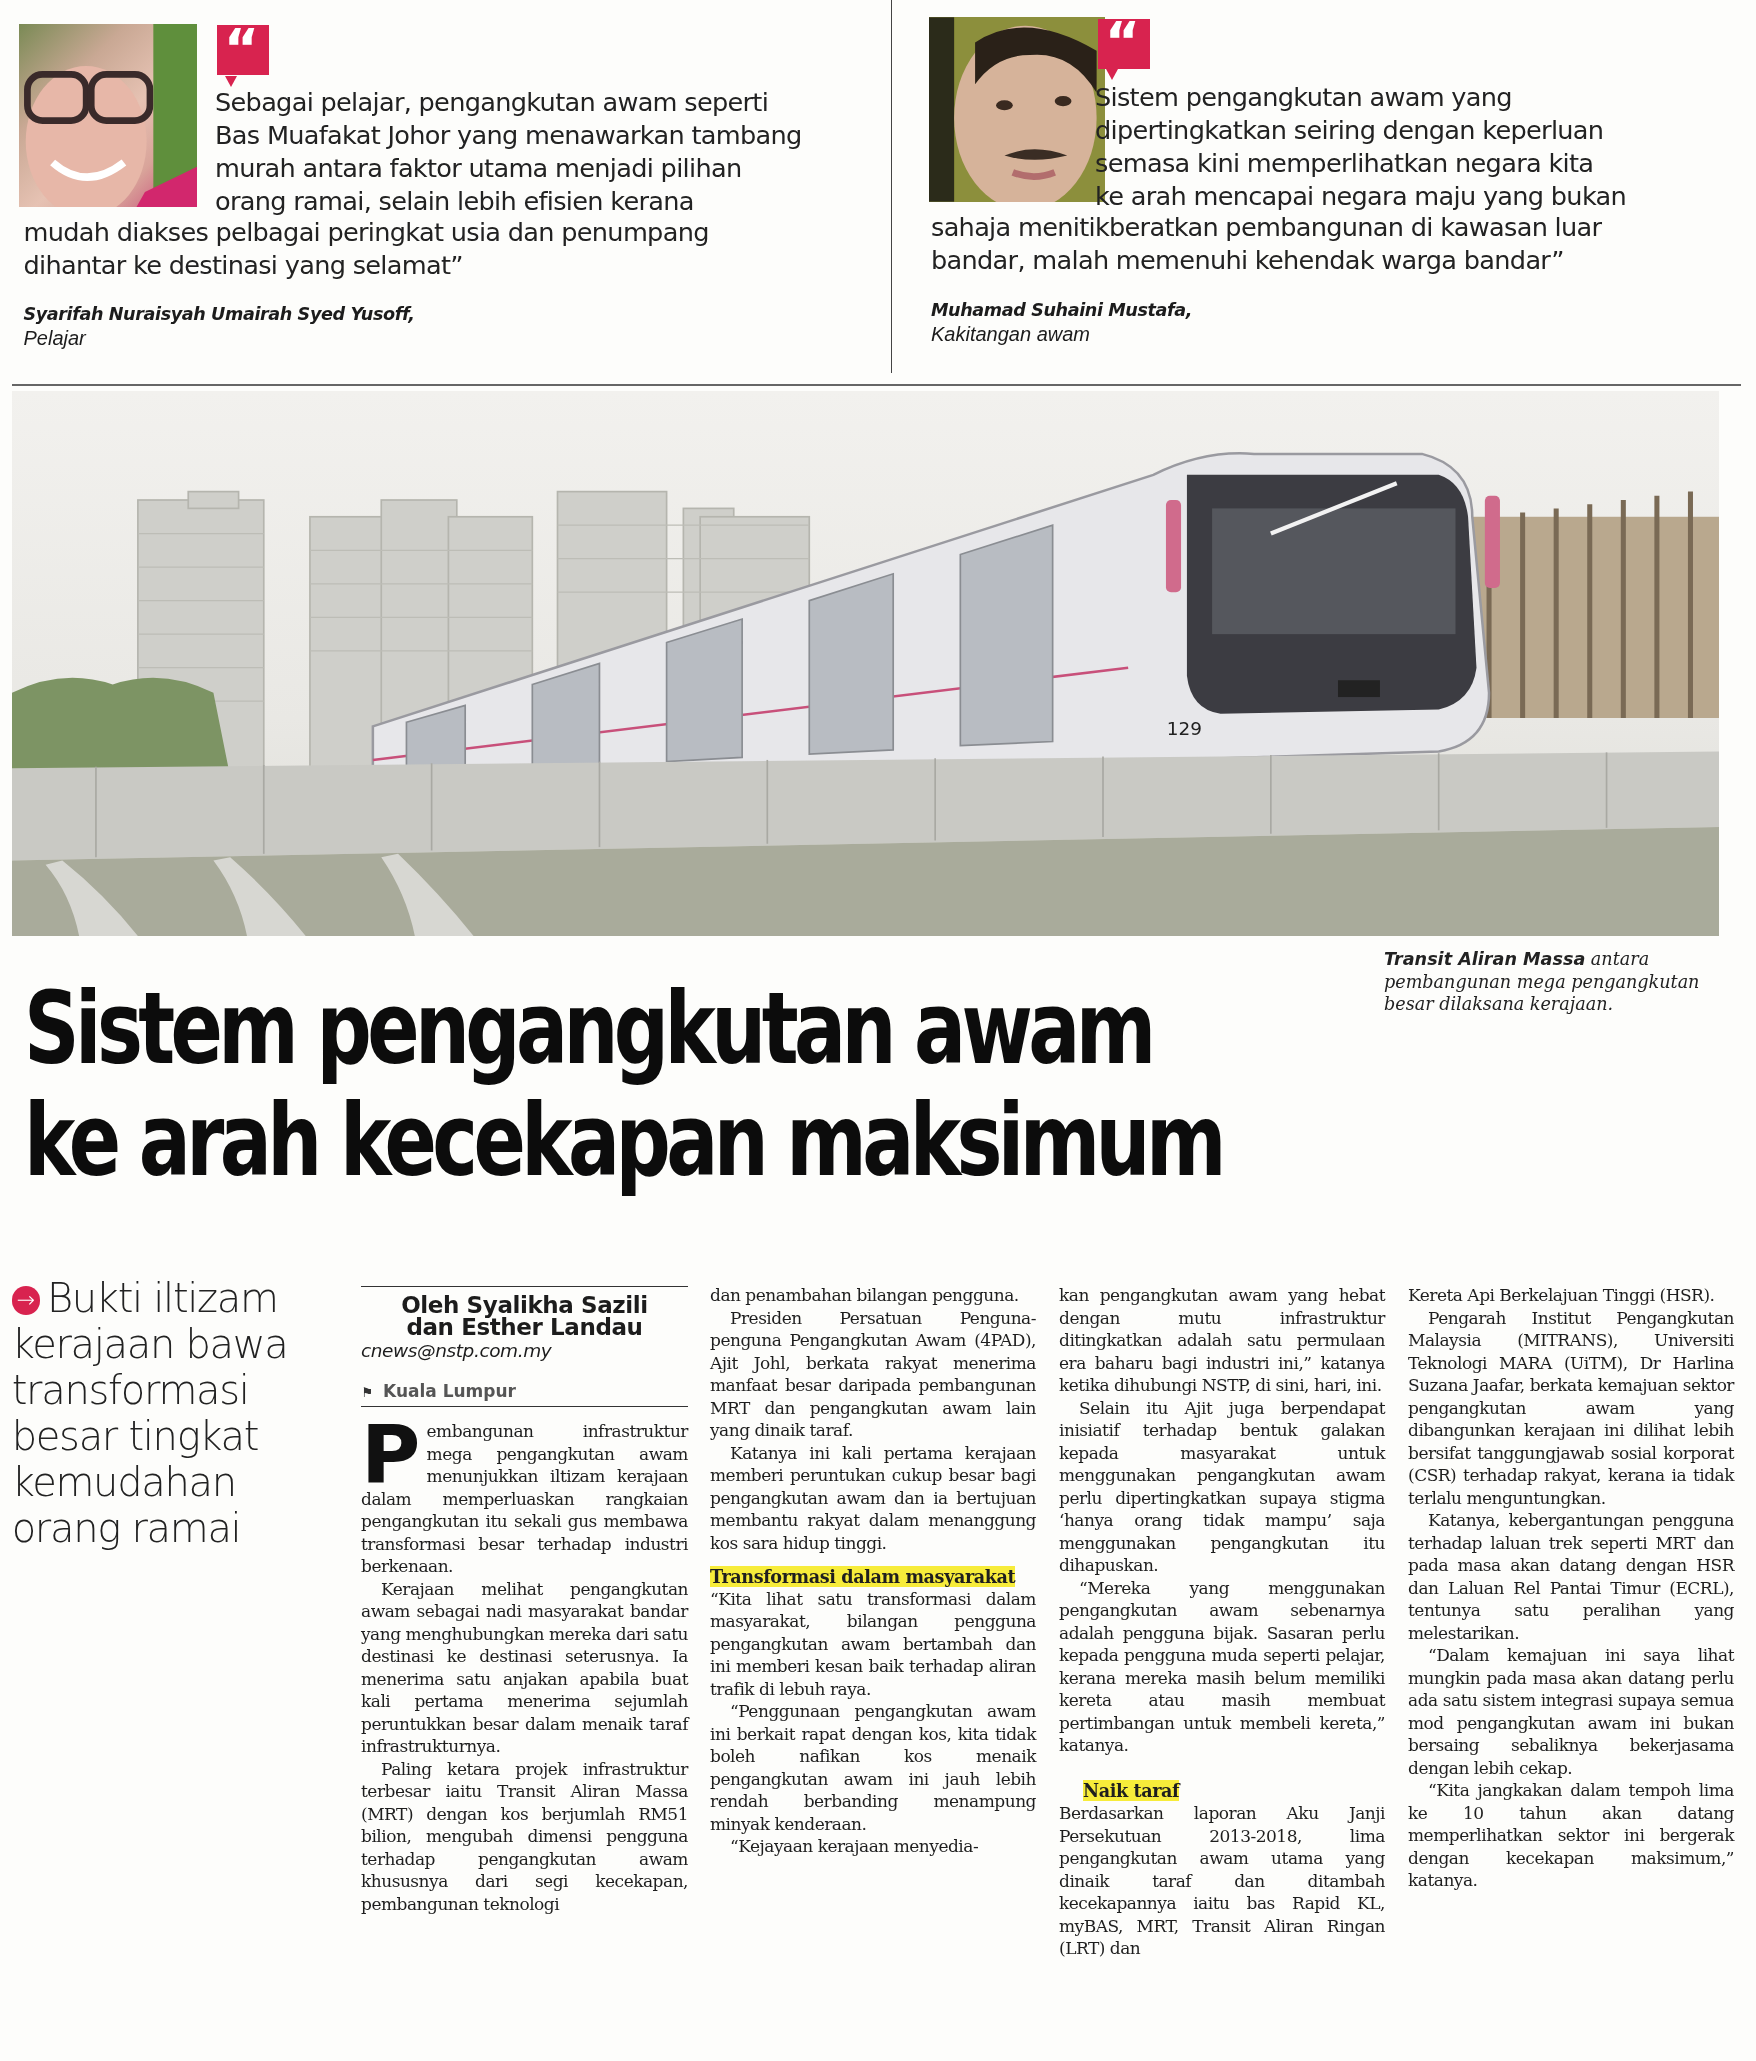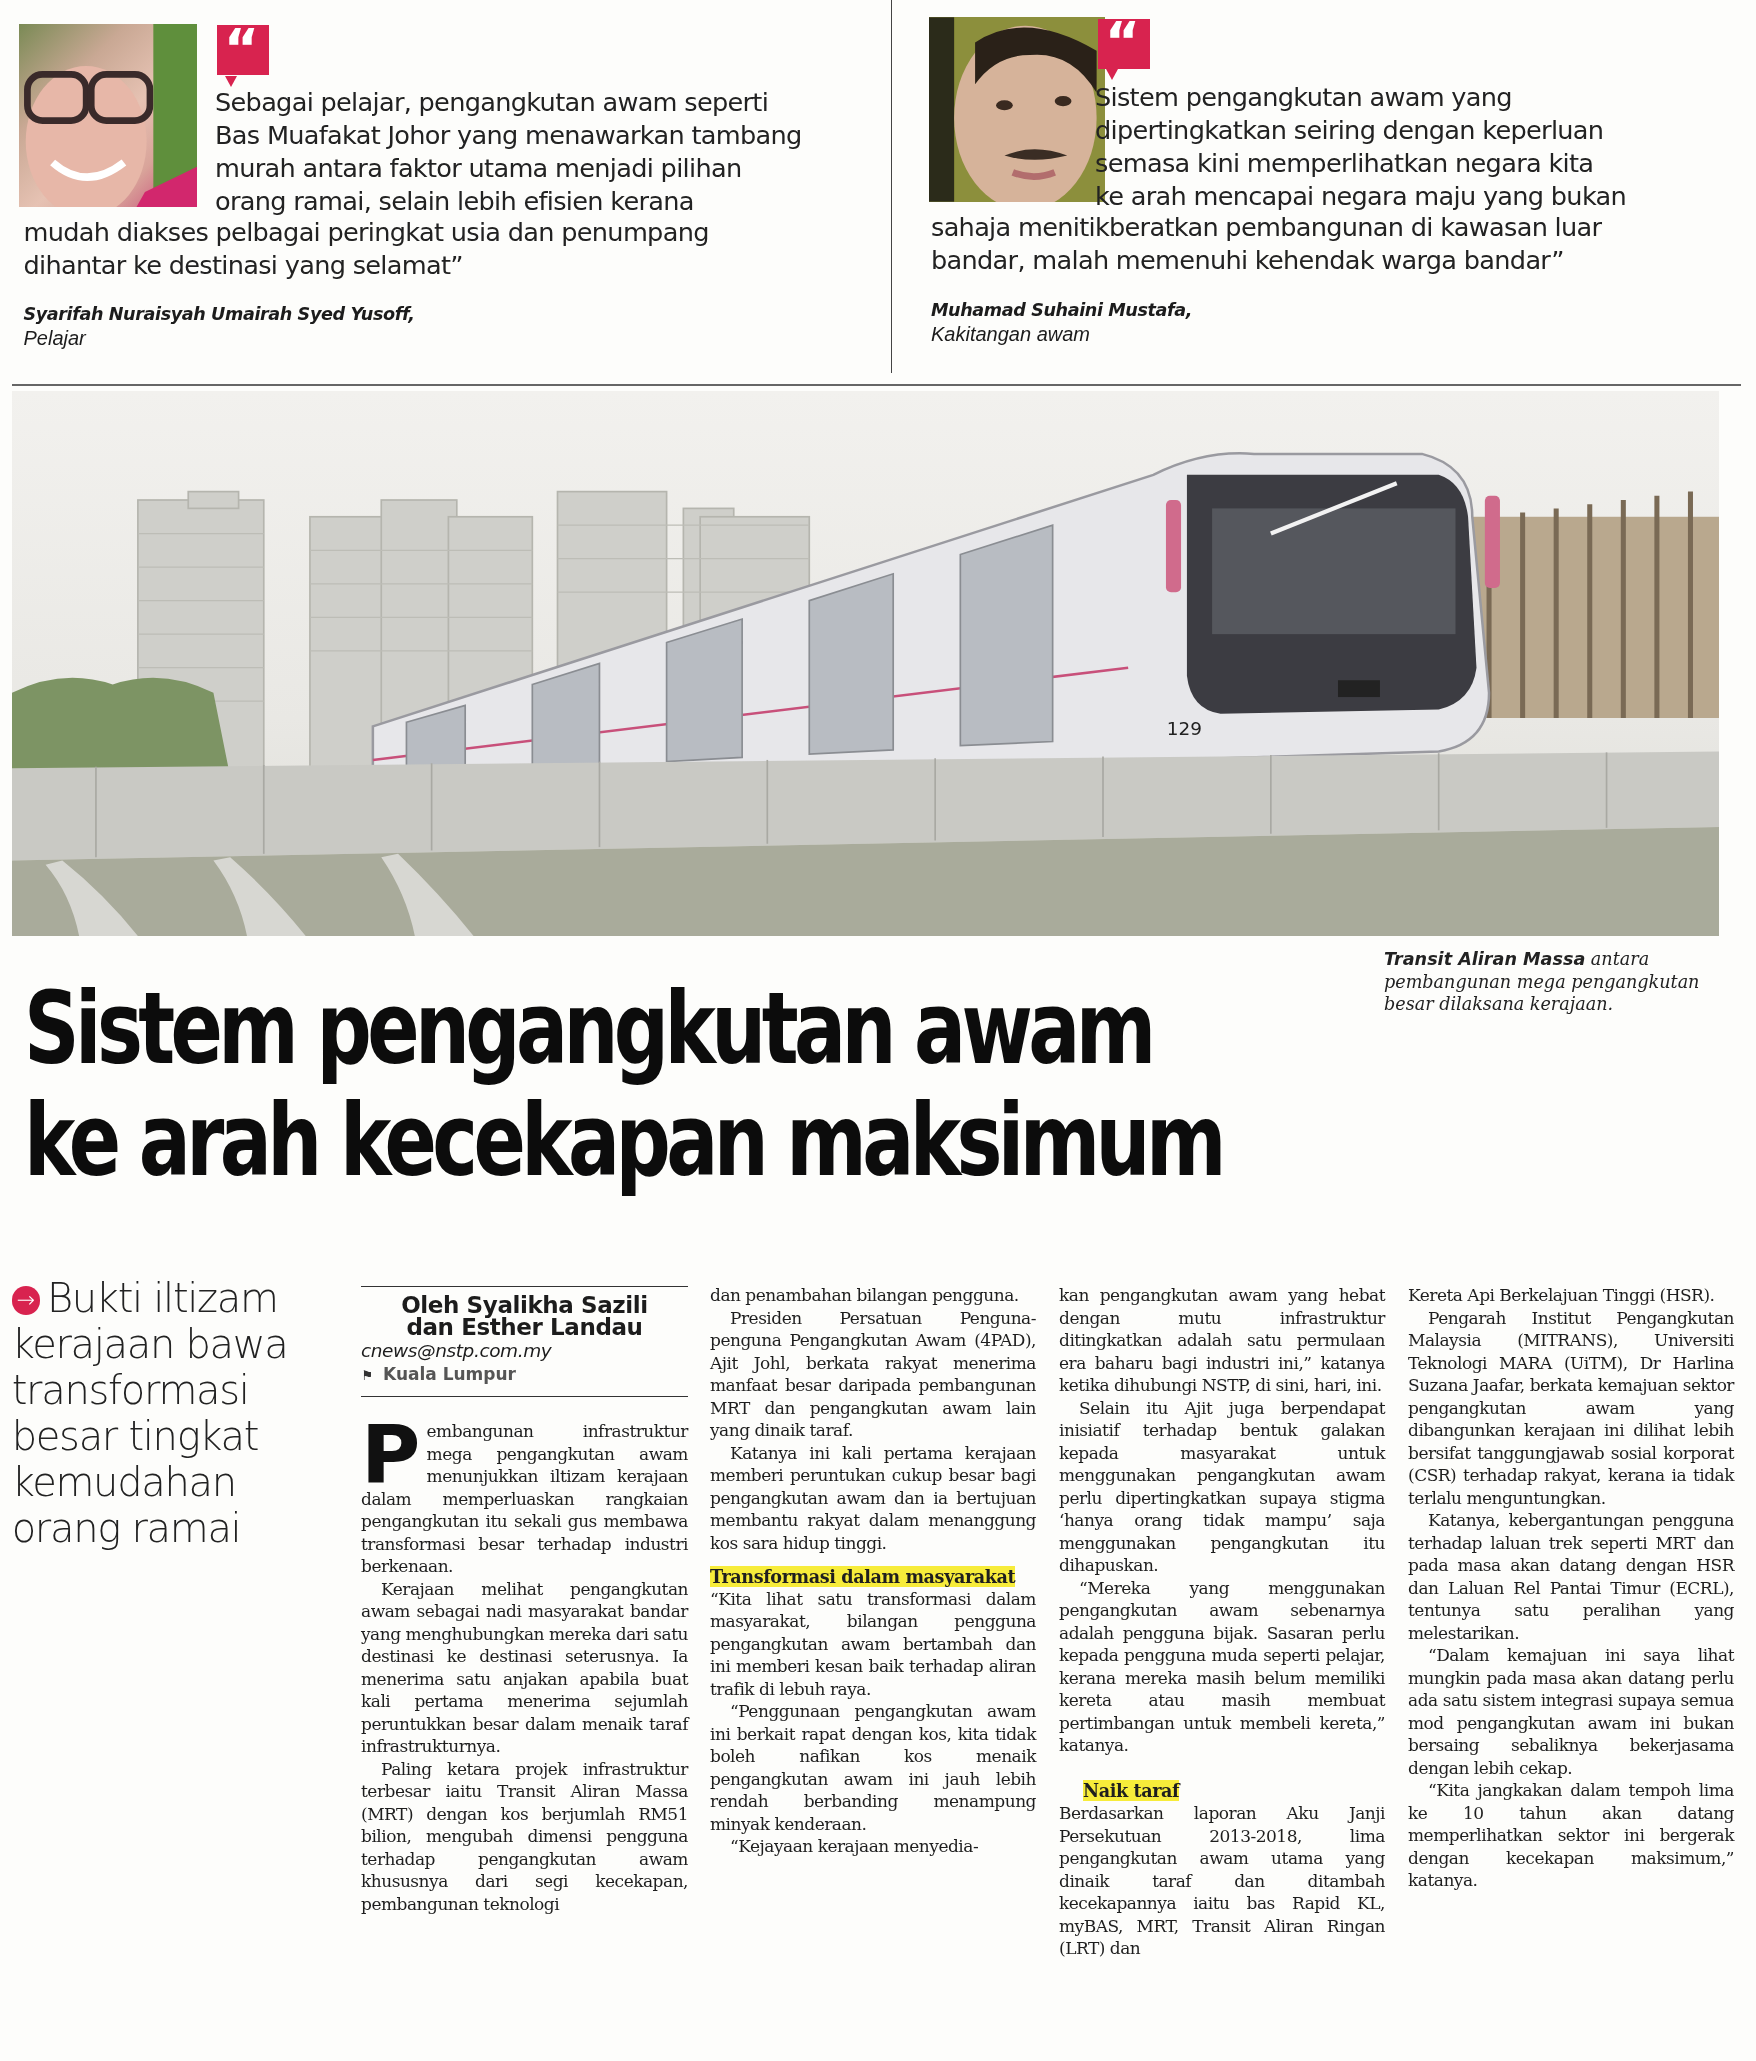--- a/index.html
+++ b/index.html
@@ -40,22 +40,22 @@
   
   .deck { position: absolute; left: 11.7px; top: 1275px; width: 302px; font-family: "DejaVu Sans", sans-serif;
     font-weight: 300; font-size: 40px; line-height: 46px; color: #222; letter-spacing: -1.3px; }
   .deck .arrow { display: inline-block; width: 28.5px; height: 28.5px; border-radius: 50%; background: #d8234f; color: #fff;
     font-size: 22px; line-height: 28.5px; text-align: center; vertical-align: 5px; margin-right: 6.7px; letter-spacing: 0; }
 
   
   .byline { position: absolute; left: 361px; top: 1286px; width: 327px; border-top: 1.7px solid #333; padding-top: 6.7px; }
   .byline .author { font-family: "DejaVu Sans", sans-serif; font-weight: bold; font-size: 23px; line-height: 22.7px; letter-spacing: -0.4px; text-align: center; }
   .byline .email { font-family: "DejaVu Sans", sans-serif; font-size: 18.5px; line-height: 23.5px; letter-spacing: -0.4px; font-style: italic; }
-  .byline .loc { margin-top: 1px; font-family: "DejaVu Sans", sans-serif; font-weight: bold; font-size: 17px; color: #555;
-    padding-bottom: 12px; border-bottom: 1.7px solid #333; }
+  .byline .loc { margin-top: 18px; font-family: "DejaVu Sans", sans-serif; font-weight: bold; font-size: 17px; color: #555;
+    padding-bottom: 5px; border-bottom: 1.7px solid #333; }
   .byline .loc .flag { display: inline-block; font-size: 13.4px; color: #333; margin-right: 10px; }
 
   
   .col { position: absolute; font-family: "DejaVu Serif", serif; font-size: 17px; line-height: 22.5px; color: #1e1e1e;
     text-align: justify; letter-spacing: -0.5px; hyphens: manual; }
   .col p { text-indent: 20px; }
   .col p.noindent { text-indent: 0; }
   .col h3 { font-family: "DejaVu Serif", serif; font-weight: bold; font-size: 17.6px; line-height: 22px; margin-top: 11.7px;
     letter-spacing: -0.4px; }
   .col h3 span { background: #f7ec3a; }

